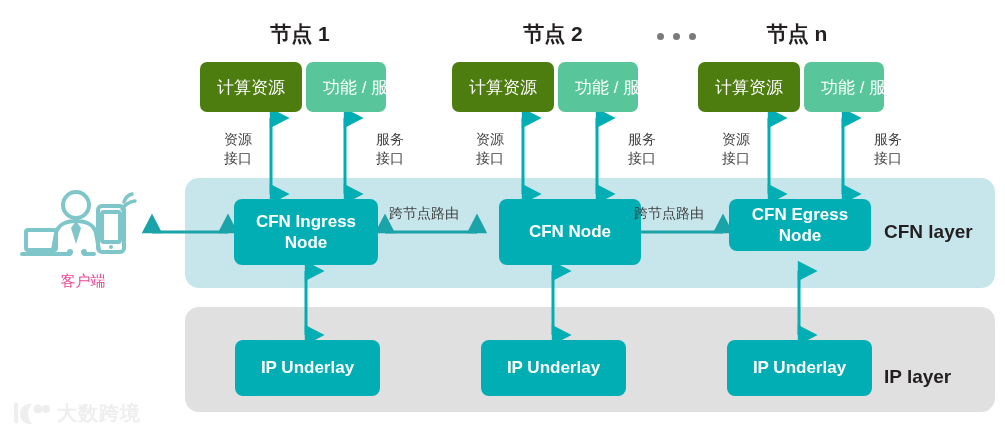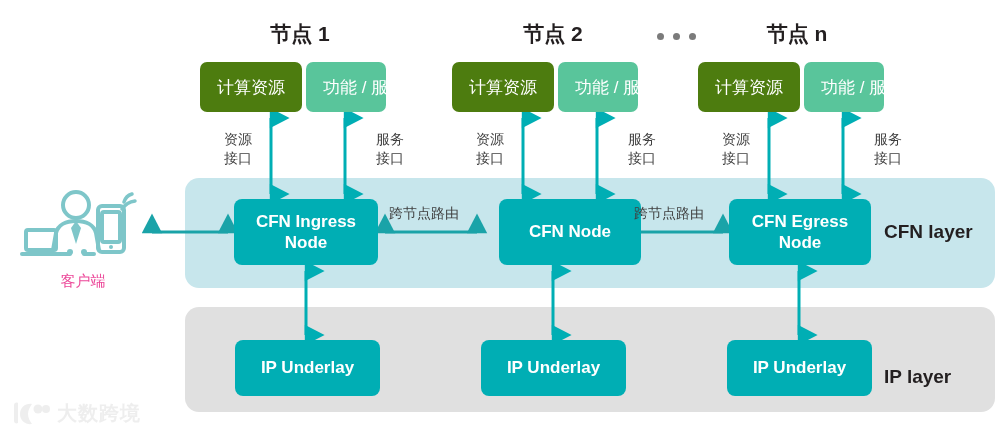--- a/index.html
+++ b/index.html
@@ -245,21 +245,21 @@
 接口</div>
   <div class="edge-label" style="left:628px; top:130px;">服务
 接口</div>
   <div class="edge-label" style="left:722px; top:130px;">资源
 接口</div>
   <div class="edge-label" style="left:874px; top:130px;">服务
 接口</div>
 
   <div class="cfn-box" style="left:234px; top:199px; width:144px; height:66px;">CFN Ingress Node</div>
   <div class="cfn-box" style="left:483px; top:199px; width:142px; height:66px;margin-left:16px;">CFN Node</div>
-  <div class="cfn-box" style="left:729px; top:199px; width:142px; height:66px;text-align:center;">CFN Egress Node</div>
+  <div class="cfn-box" style="left:729px; top:199px; width:142px; height:52px;text-align:center;">CFN Egress Node</div>
 
   <div class="route-label" style="left:389px; top:205px;">跨节点路由</div>
   <div class="route-label" style="left:634px; top:205px;">跨节点路由</div>
 
   <div class="layer-label cfn-layer-label">CFN layer</div>
 
   <div class="ip-box" style="left:235px; top:340px; width:145px; height:56px;">IP Underlay</div>
   <div class="ip-box" style="left:481px; top:340px; width:145px; height:56px;">IP Underlay</div>
   <div class="ip-box" style="left:727px; top:340px; width:145px; height:56px;">IP Underlay</div>
 

